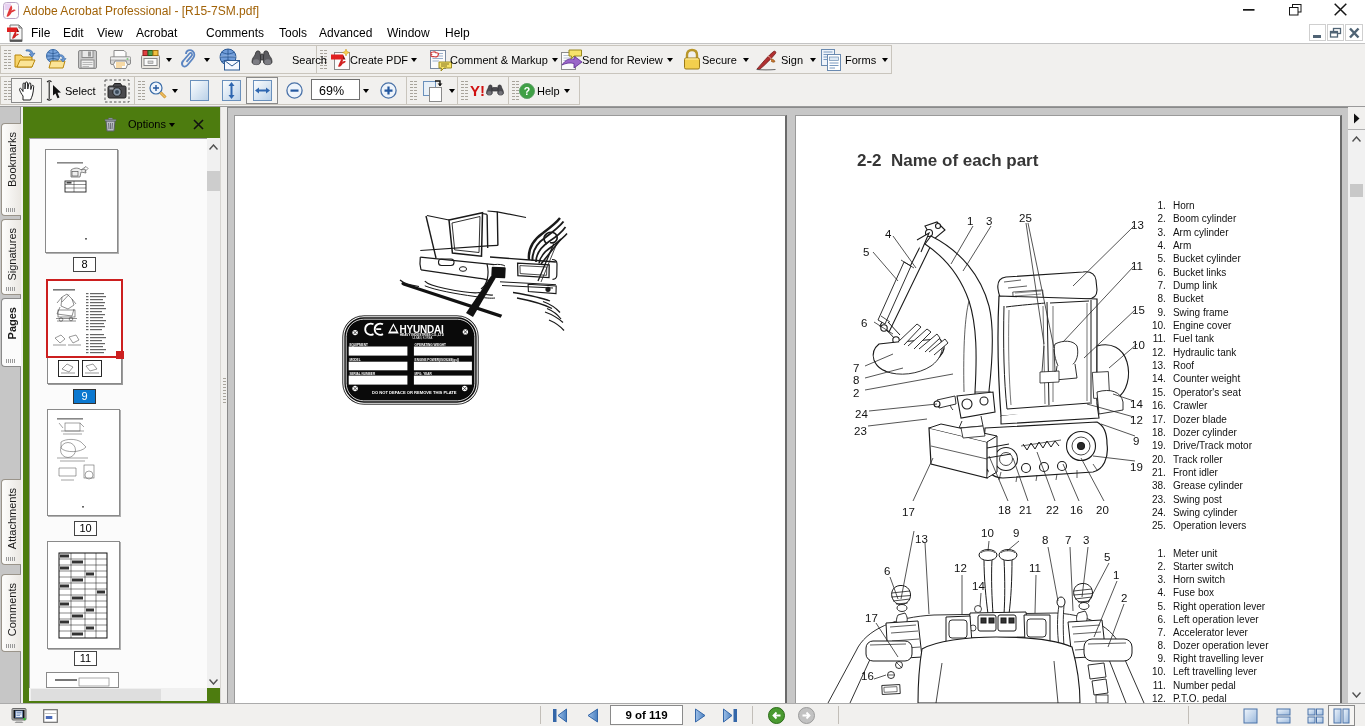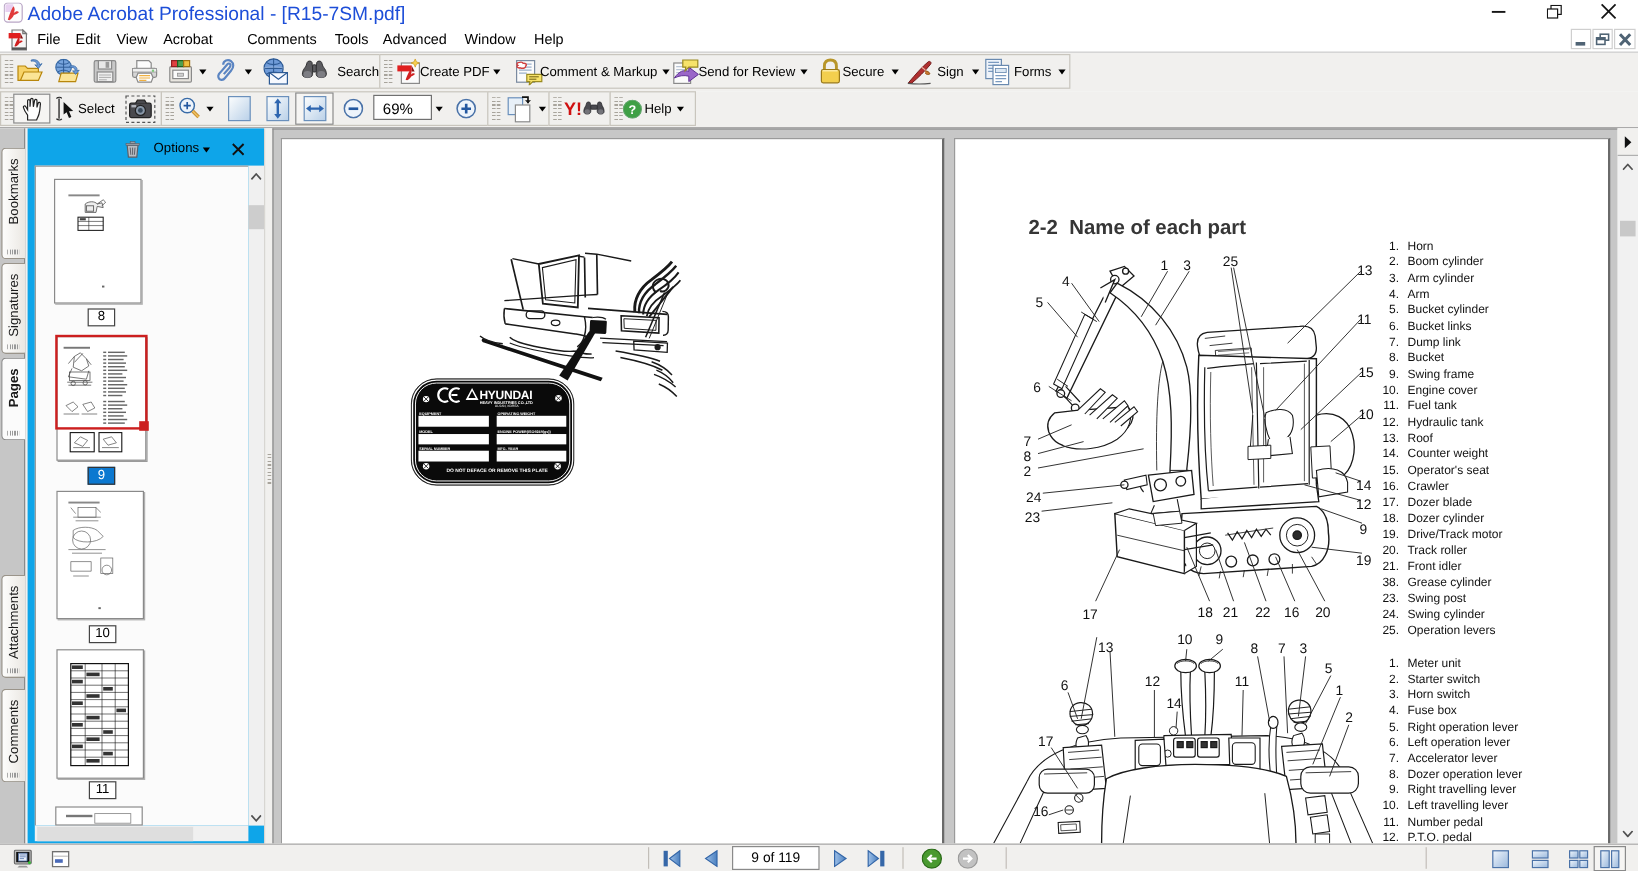--- a/index.html
+++ b/index.html
@@ -1,36 +1,36 @@
 <!DOCTYPE html>
 <html><head>
 <meta charset="utf-8">
 <style>
 * { margin:0; padding:0; box-sizing:border-box; }
 html,body { width:1365px; height:726px; overflow:hidden; }
 body { font-family:"Liberation Sans", sans-serif; position:relative; background:#fff; }
-.abs { position:absolute; }
+.abs { position:absolute;font-weight:bold; }
 #titlebar { position:absolute; left:0; top:0; width:1365px; height:22px; background:#fff; }
-#titletext { position:absolute; left:23px; top:4px; font-size:16px; color:#1d4ed8; }
+#titletext { position:absolute; left:23px; top:4px; font-size:12px; color:#a16207; }
 #menubar { position:absolute; left:0; top:22px; width:1365px; height:22px; background:#fff; border-bottom:1px solid #c4c4c4; }
 #menubar .mi { position:absolute; top:4px; font-size:12px; color:#000; }
 #tb1 { position:absolute; left:0; top:44px; width:1365px; height:32px; background:#f1f0ee; }
 #tb2 { position:absolute; left:0; top:76px; width:1365px; height:31px; background:#f1f0ee; border-bottom:1px solid #9a9a9a; }
 .tbx { position:absolute; border:1px solid #c9c5bd; background:#f1f0ee; }
 .grip { position:absolute; width:3px;
   background-image:repeating-linear-gradient(to bottom,#a8a49c 0 1px,transparent 1px 3px); }
 .tlabel { position:absolute; font-size:11px; color:#000; white-space:nowrap; }
 .dd { position:absolute; width:0; height:0; border-left:3.5px solid transparent; border-right:3.5px solid transparent; border-top:4px solid #000; }
 #main { position:absolute; left:0; top:107px; width:1365px; height:596px; background:#f1f0ee; }
 #tabstrip { position:absolute; left:0; top:0; width:21px; height:596px; background:#c6c6c6; border-right:1px solid #8a8a8a; }
 .tab { position:absolute; left:1px; width:20px; background:linear-gradient(to right,#fdfdfc,#eae7e2); border:1px solid #9a948a; border-right:none; border-radius:4px 0 0 4px; }
 .tab span { position:absolute; left:4px; top:8px; font-size:11px; writing-mode:vertical-rl; transform:rotate(180deg); color:#1a1a1a; }
 .tab .dots { position:absolute; left:4px; bottom:3px; width:10px; height:4px;
   background-image:repeating-linear-gradient(to right,#999 0 1px,transparent 1px 2px); }
-#panel { position:absolute; left:23px; top:0; width:197px; height:596px; background:#0ea5e9; }
+#panel { position:absolute; left:23px; top:0; width:197px; height:596px; background:#4d7c0f; }
 #thumbview { position:absolute; left:6px; top:31px; width:178px; height:550px; background:#fbfbfb; border:1px solid #9b9b9b; border-right:none; border-bottom:none; }
 #splitter { position:absolute; left:220px; top:0; width:7px; height:596px; background:#f1f0ee; border-left:1px solid #d8d6d2; }
 #docarea { position:absolute; left:227px; top:0; width:1121px; height:596px; background:#c7c7c7; border-top:1px solid #8a8a8a; border-left:1px solid #8a8a8a; overflow:hidden; }
 #vsb { position:absolute; left:1348px; top:0; width:17px; height:596px; background:#f1f1f1; }
 .page { position:absolute; top:7px; height:700px; background:#fff; border:1px solid #9a9a9a; }
 #statusbar { position:absolute; left:0; top:703px; width:1365px; height:23px; background:#f1f0ee; border-top:1px solid #ababab; }
 .thumb { position:absolute; background:#fff; border:1px solid #8a8a8a; box-shadow:1px 1px 0 #b0b0b0; }
 .plabel { position:absolute; width:23px; height:15px; background:#fff; border:1px solid #444; font-size:11px; text-align:center; line-height:13px; color:#000; }
 .list { position:absolute; font-size:11px; color:#111; line-height:13.35px; }
 .list td.n { text-align:right; padding-right:7px; }
@@ -157,21 +157,21 @@
 
   <svg style="left:250px;top:5px" width="24" height="21" viewBox="0 0 24 21">
     <g fill="#5c5c60" stroke="#2e2e30" stroke-width="0.8">
       <path d="M2 13 C2 9 4 8 5 6 L6 3 C6.5 1.5 9.5 1.5 10 3 L10.5 8 L10.5 13 C10.5 16.5 2 16.5 2 13 Z"></path>
       <path d="M22 13 C22 9 20 8 19 6 L18 3 C17.5 1.5 14.5 1.5 14 3 L13.5 8 L13.5 13 C13.5 16.5 22 16.5 22 13 Z"></path>
       <rect x="10.5" y="5" width="3" height="6" rx="1"></rect>
     </g>
     <ellipse cx="6.2" cy="13" rx="3.3" ry="2.8" fill="#7e7e84"></ellipse>
     <ellipse cx="17.8" cy="13" rx="3.3" ry="2.8" fill="#7e7e84"></ellipse>
   </svg>
-  <div class="tlabel" style="left:281px;top:10px">Search</div>
+  <div class="tlabel" style="left:292px;top:10px">Search</div>
 
   <svg style="left:331px;top:5px" width="22" height="22" viewBox="0 0 22 22">
     <rect x="3.5" y="3.5" width="15" height="17" fill="#fbfbfb" stroke="#8a8a8a"></rect>
     <rect x="0" y="5.5" width="12" height="5" fill="#e02020"></rect>
     <path d="M12 5.5 L14.5 10.5 L12 10.5 Z" fill="#8a0f0f"></path>
     <path d="M7 17.5 C8.8 13 9.9 10.7 11 9 C12.2 10.2 12.2 11.8 11.3 13.4 C12.9 11.8 14.1 11.8 14.9 12.7 C13.8 13.6 12.9 14.3 11.6 14.7 C11 16 9.5 17.4 8.2 17.8 Z" fill="#d02020"></path>
     <path d="M15 0 L16 2.5 L18.5 3.5 L16 4.5 L15 7 L14 4.5 L11.5 3.5 L14 2.5 Z" fill="#f7cf52" stroke="#c89010" stroke-width="0.5"></path>
   </svg>
   <div class="tlabel" style="left:350px;top:10px">Create PDF</div>
   <div class="dd" style="left:411px;top:14px"></div>
@@ -617,21 +617,21 @@
           <rect x="71.9" y="31.5" width="58" height="9.1"></rect>
           <rect x="6.7" y="46.7" width="58.7" height="8.6"></rect>
           <rect x="71.9" y="46.7" width="58" height="8.6"></rect>
           <rect x="6.7" y="60.6" width="58.7" height="9"></rect>
           <rect x="71.9" y="60.6" width="58" height="9"></rect>
         </g>
         <text x="30" y="78.6" font-size="4.1" font-weight="bold" fill="#fff">DO NOT DEFACE OR REMOVE THIS PLATE</text>
       </svg>
     </div>
     <div class="page" id="pageR" style="left:567px;width:547px;border-right:2px solid #6a6a6a">
-      <div class="abs" style="left:61px;top:64px;font-size:17px;font-weight:bold;color:#363636;white-space:pre">2-2  Name of each part</div>
+      <div class="abs" style="left:61px;top:35px;font-size:17px;font-weight:bold;color:#363636;white-space:pre">2-2  Name of each part</div>
 
       <svg style="left:45px;top:80px" width="315" height="325" viewBox="0 0 315 325">
                 <g fill="#fff" stroke="#1a1a1a" stroke-width="1.1">
 
           <path d="M87 35 L94 41 L48 136 L39 130 Z"></path>
 
           <path d="M63 66 L70 70 L44 128 L37 124 Z" stroke-width="0.9"></path>
           <path d="M60 64 L73 72 M40 120 L49 126" stroke-width="0.8"></path>
 
           <path d="M84 30 L96 26 L104 34 L92 44 Z"></path>

